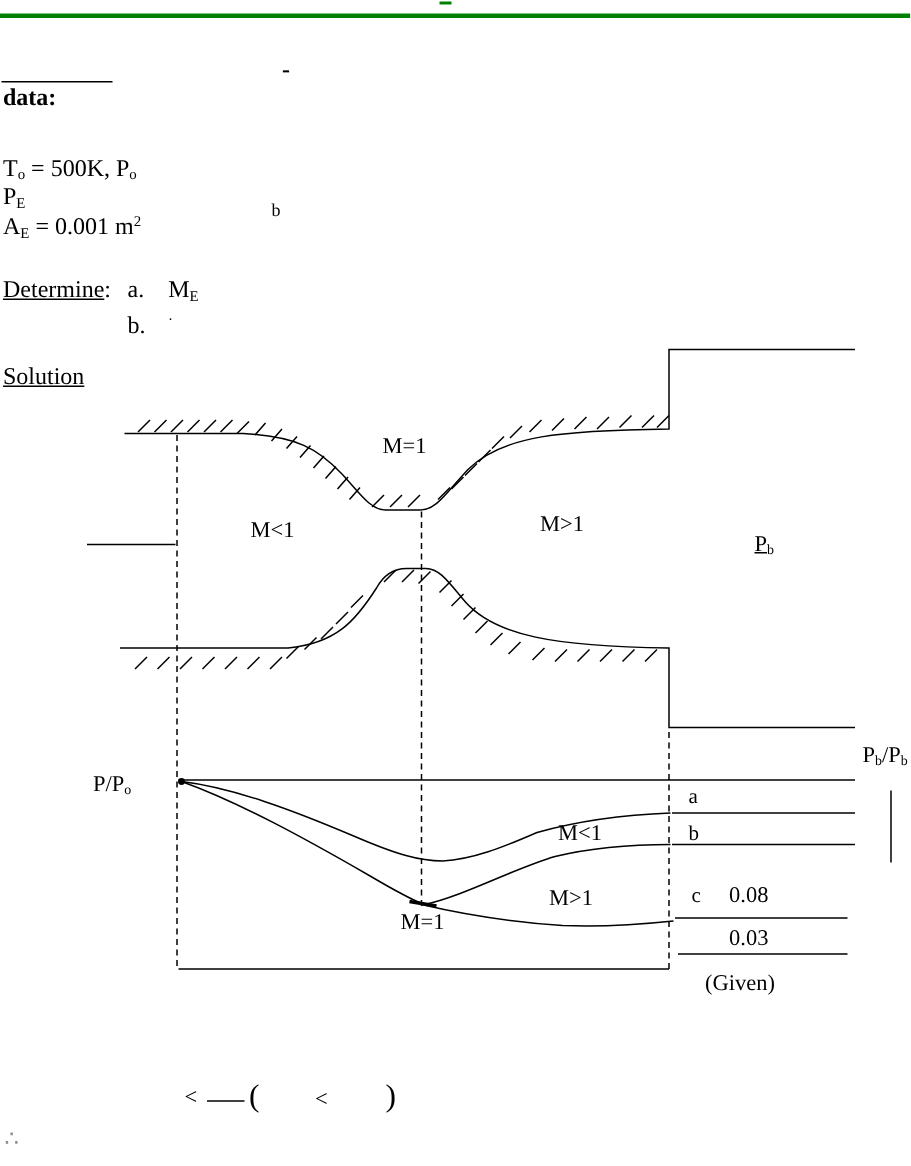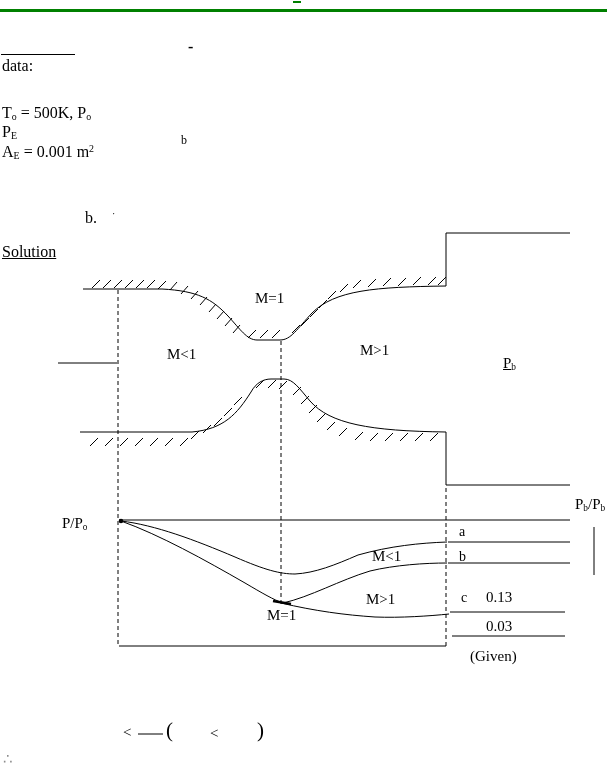--- a/index.html
+++ b/index.html
@@ -26,30 +26,31 @@
 </style>
 </head>
 <body>
 
 <div class="page">
 
   <div class="accent-dash"></div>
   <div class="accent-line"></div>
 
   <div class="blank-underline"></div>
-  <div class="abs txt" style="left:2px;top:57px;">data:</div>
+  <div class="abs txt" style="left:2px;top:57px;font-weight:bold;">data:</div>
   <div class="abs txt" style="left:188px;top:38px;font-weight:bold;">-</div>
 
   <div class="abs txt" style="left:2px;top:104px;"><span>T</span><sub class="sb">o</sub><span> = 500K, P</span><sub class="sb">o</sub></div>
 
   <div class="abs txt" style="left:2px;top:123px;"><span>P</span><sub class="sb">E</sub></div>
   <div class="abs" style="left:181px;top:133px;font-size:12px;">b</div>
 
   <div class="abs txt" style="left:2px;top:143px;"><span>A</span><sub class="sb">E</sub><span> = 0.001 m</span><sup class="sp">2</sup></div>
 
+  <div class="abs txt" style="left:2px;top:185px;"><span class="ul">Determine</span><span>:</span><span style="margin-left:11px;">a.</span><span style="margin-left:16px;">M</span><sub class="sb">E</sub></div>
 
   <div class="abs txt" style="left:85px;top:209px;">b.</div>
   <div class="abs" style="left:112px;top:208px;font-size:10px;">·</div>
 
   <div class="abs txt ul" style="left:2px;top:231px;margin-top:12px;">Solution</div>
 
   <svg width="607" height="777" viewBox="0 0 607 777">
 
     <path class="stroke" d="M83,289 L162,289 C198,291 212,299 228,316 C240,329 247,340 257,340 L280,340 C291,340 297,329 312,313 C335,290 375,287 446,286 L446,233 L570,233"></path>
 
@@ -92,21 +93,21 @@
   <div class="abs lbl" style="left:167px;top:346px;">M&lt;1</div>
   <div class="abs lbl" style="left:360px;top:342px;">M&gt;1</div>
   <div class="abs lbl" style="left:503px;top:355px;text-decoration:underline;"><span>P</span><sub class="sb">b</sub></div>
 
   <div class="abs lbl" style="left:62px;top:515px;"><span>P/P</span><sub class="sb">o</sub></div>
   <div class="abs small" style="left:575px;top:496px;"><span>P</span><sub class="sb">b</sub><span>/P</span><sub class="sb">b</sub></div>
 
   <div class="abs" style="left:459px;top:524px;font-size:14px;">a</div>
   <div class="abs" style="left:459px;top:549px;font-size:14px;">b</div>
   <div class="abs" style="left:461px;top:590px;font-size:14px;">c</div>
-  <div class="abs lbl" style="left:486px;top:589px;">0.13</div>
+  <div class="abs lbl" style="left:486px;top:589px;">0.08</div>
   <div class="abs lbl" style="left:486px;top:618px;">0.03</div>
   <div class="abs lbl" style="left:470px;top:648px;">(Given)</div>
 
   <div class="abs lbl" style="left:372px;top:548px;">M&lt;1</div>
   <div class="abs lbl" style="left:366px;top:591px;">M&gt;1</div>
   <div class="abs lbl" style="left:267px;top:607px;">M=1</div>
 
   <div class="abs lbl" style="left:123px;top:724px;">&lt;</div>
   <div class="abs paren" style="left:166px;top:718px;">(</div>
   <div class="abs lbl" style="left:210px;top:725px;">&lt;</div>

